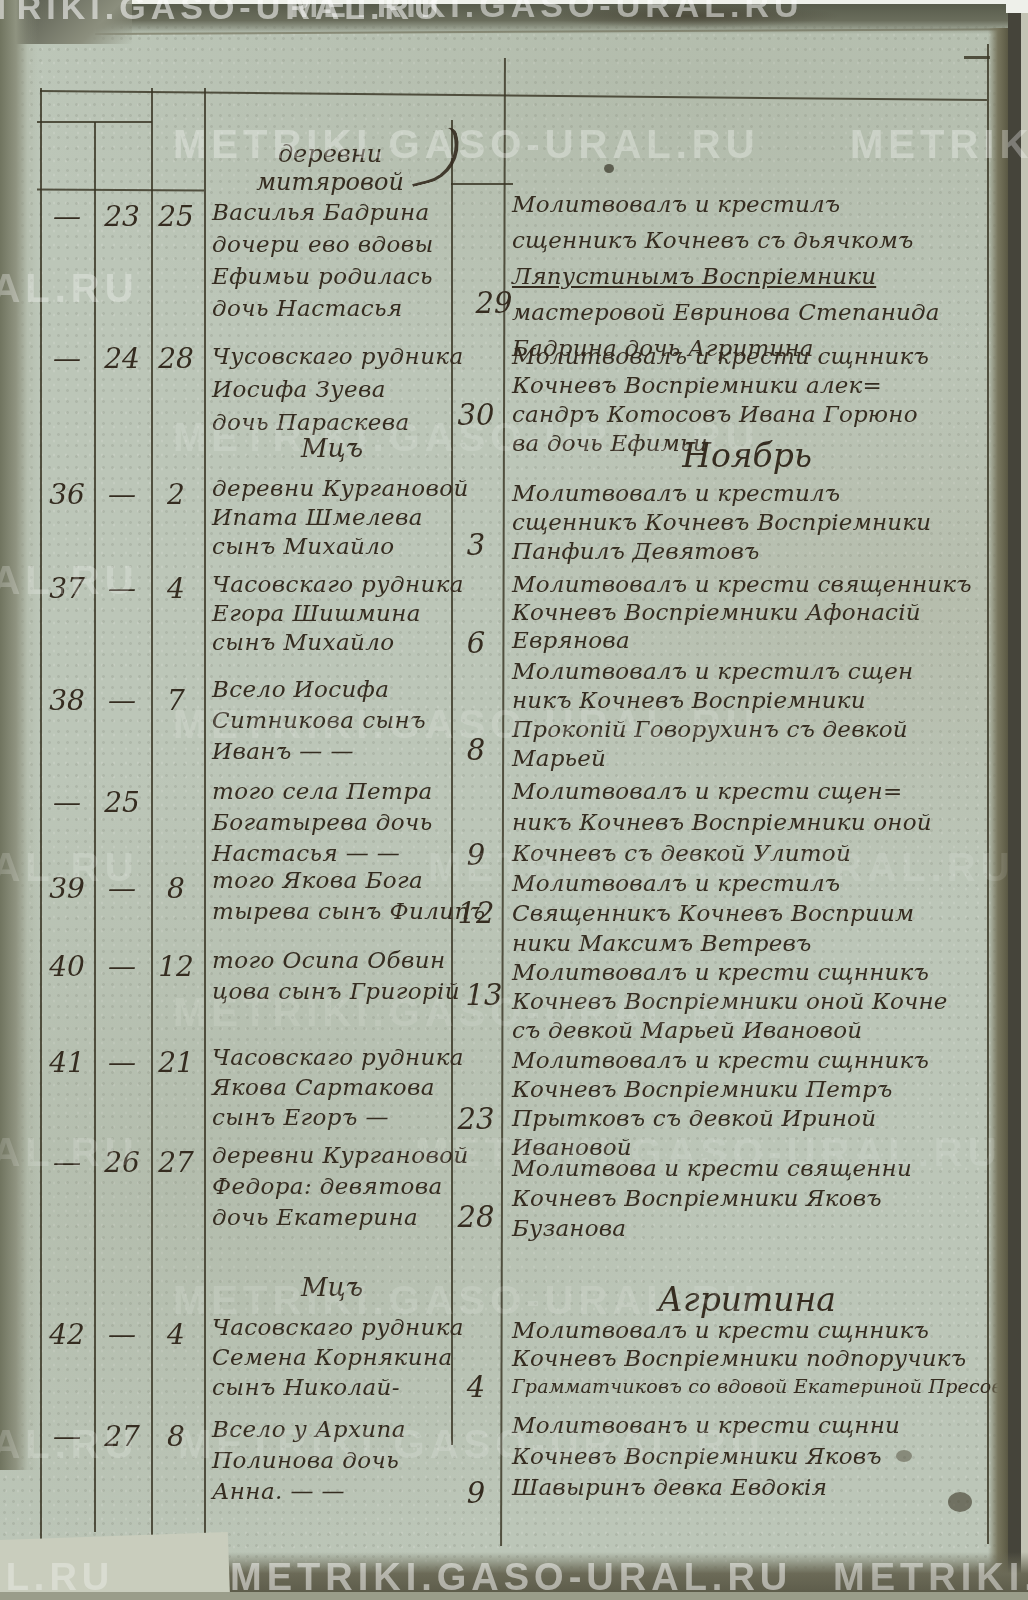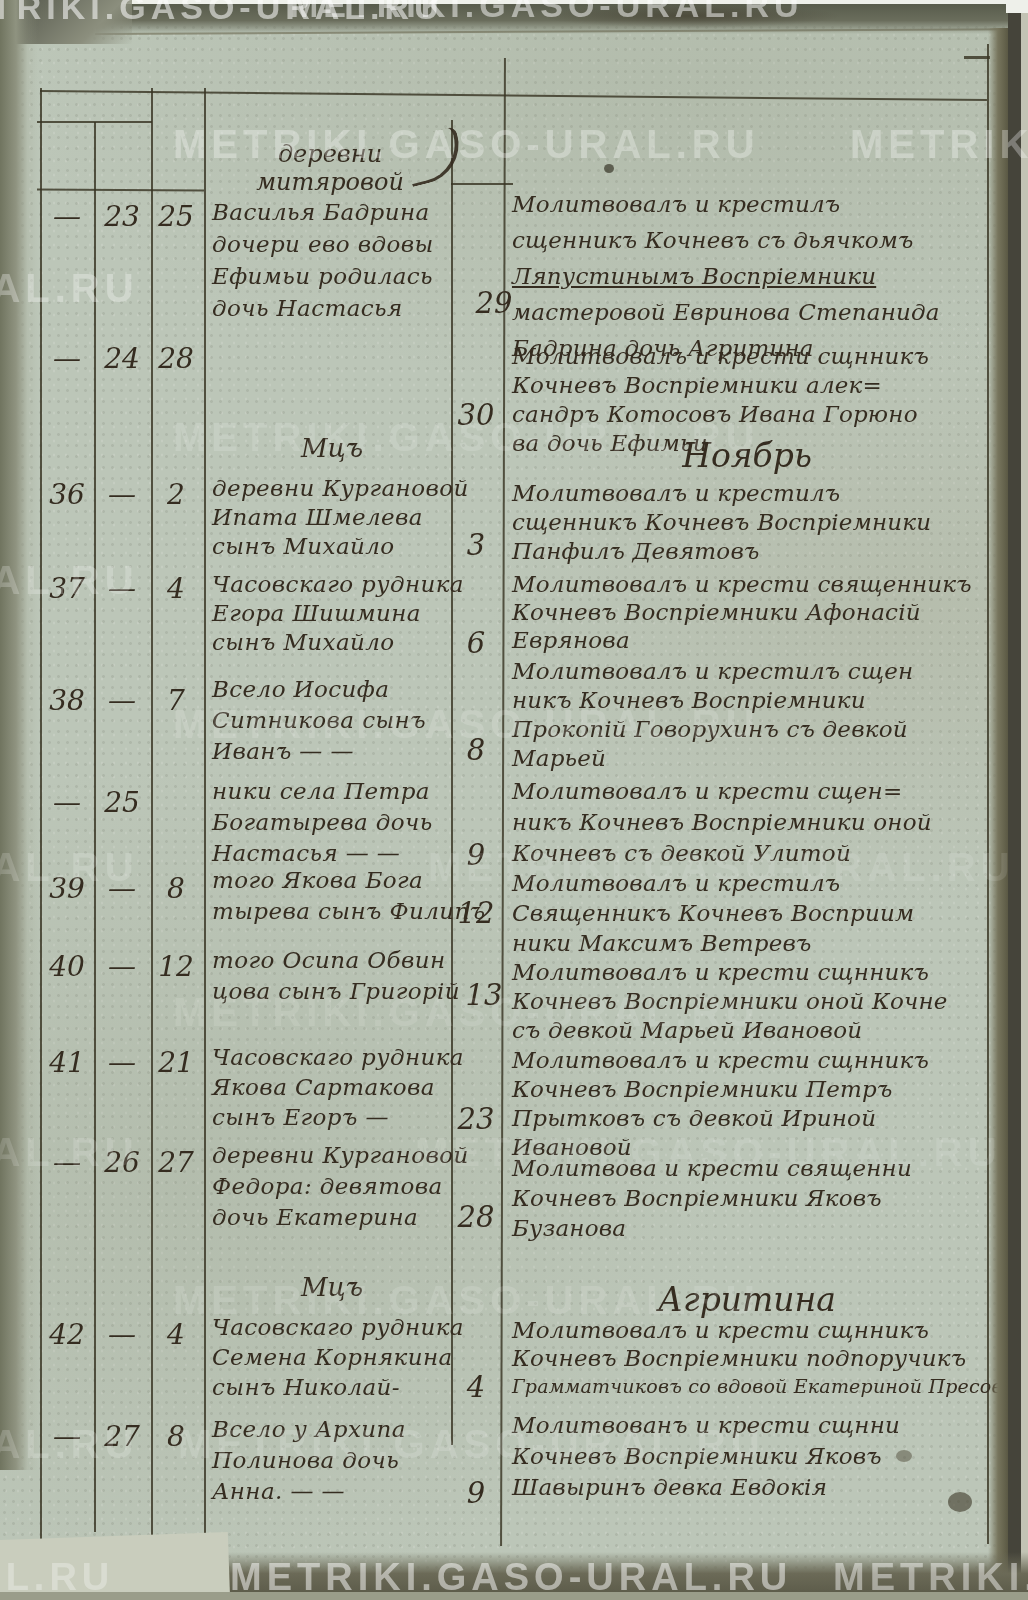--- a/index.html
+++ b/index.html
@@ -93,20 +93,25 @@
     <div class="hand right-block" style="left: 512px; top: 186px; width: 470px;">
       <div class="ln" style="line-height: 36px; height: 36px;">Молитвовалъ и крестилъ</div>
       <div class="ln" style="line-height: 36px; height: 36px;">сщенникъ Кочневъ съ дьячкомъ</div>
       <div class="ln" style="line-height: 36px; height: 36px; text-decoration: underline;">Ляпустинымъ Воспріемники</div>
       <div class="ln" style="line-height: 36px; height: 36px;">мастеровой Евринова Степанида</div>
       <div class="ln" style="line-height: 36px; height: 36px;">Бадрина дочь Агритина</div>
     </div>
     <div class="hand num" style="left: 44px; top: 342px; width: 46px;">—</div>
     <div class="hand num" style="left: 96px; top: 342px; width: 52px;">24</div>
     <div class="hand num" style="left: 150px; top: 342px; width: 52px;">28</div>
+    <div class="hand name-block" style="left: 212px; top: 340px; width: 240px;">
+      <div class="ln" style="line-height: 33px; height: 33px;">Чусовскаго рудника</div>
+      <div class="ln" style="line-height: 33px; height: 33px;">Иосифа Зуева</div>
+      <div class="ln" style="line-height: 33px; height: 33px;">дочь Параскева</div>
+    </div>
     <div class="hand day" style="left: 450px; top: 398px; width: 52px; text-align: center;">30</div>
     <div class="hand right-block" style="left: 512px; top: 342px; width: 470px;">
       <div class="ln" style="line-height: 29px; height: 29px;">Молитвовалъ и крести сщнникъ</div>
       <div class="ln" style="line-height: 29px; height: 29px;">Кочневъ Воспріемники алек=</div>
       <div class="ln" style="line-height: 29px; height: 29px;">сандръ Котосовъ Ивана Горюно</div>
       <div class="ln" style="line-height: 29px; height: 29px;">ва дочь Ефимьи</div>
     </div>
     <div class="hand num" style="left: 44px; top: 478px; width: 46px;">36</div>
     <div class="hand num" style="left: 96px; top: 478px; width: 52px;">—</div>
     <div class="hand num" style="left: 150px; top: 478px; width: 52px;">2</div>
@@ -147,21 +152,21 @@
     <div class="hand right-block" style="left: 512px; top: 657px; width: 470px;">
       <div class="ln" style="line-height: 29px; height: 29px;">Молитвовалъ и крестилъ сщен</div>
       <div class="ln" style="line-height: 29px; height: 29px;">никъ Кочневъ Воспріемники</div>
       <div class="ln" style="line-height: 29px; height: 29px;">Прокопій Говорухинъ съ девкой</div>
       <div class="ln" style="line-height: 29px; height: 29px;">Марьей</div>
     </div>
     <div class="hand num" style="left: 44px; top: 786px; width: 46px;">—</div>
     <div class="hand num" style="left: 96px; top: 786px; width: 52px;">25</div>
     <div class="hand num" style="left: 150px; top: 786px; width: 52px;"></div>
     <div class="hand name-block" style="left: 212px; top: 776px; width: 240px;">
-      <div class="ln" style="line-height: 31px; height: 31px;">ники села Петра</div>
+      <div class="ln" style="line-height: 31px; height: 31px;">того села Петра</div>
       <div class="ln" style="line-height: 31px; height: 31px;">Богатырева дочь</div>
       <div class="ln" style="line-height: 31px; height: 31px;">Настасья — —</div>
     </div>
     <div class="hand day" style="left: 450px; top: 838px; width: 52px; text-align: center;">9</div>
     <div class="hand right-block" style="left: 512px; top: 776px; width: 470px;">
       <div class="ln" style="line-height: 31px; height: 31px;">Молитвовалъ и крести сщен=</div>
       <div class="ln" style="line-height: 31px; height: 31px;">никъ Кочневъ Воспріемники оной</div>
       <div class="ln" style="line-height: 31px; height: 31px;">Кочневъ съ девкой Улитой</div>
     </div>
     <div class="hand num" style="left: 44px; top: 872px; width: 46px;">39</div>

